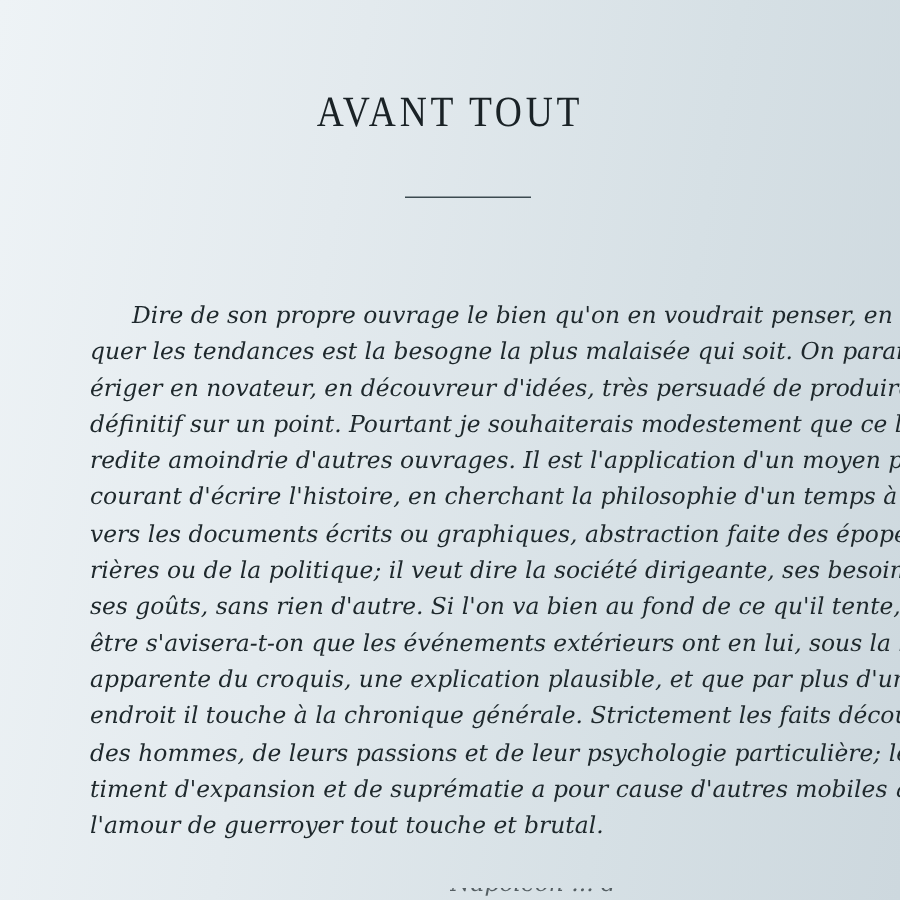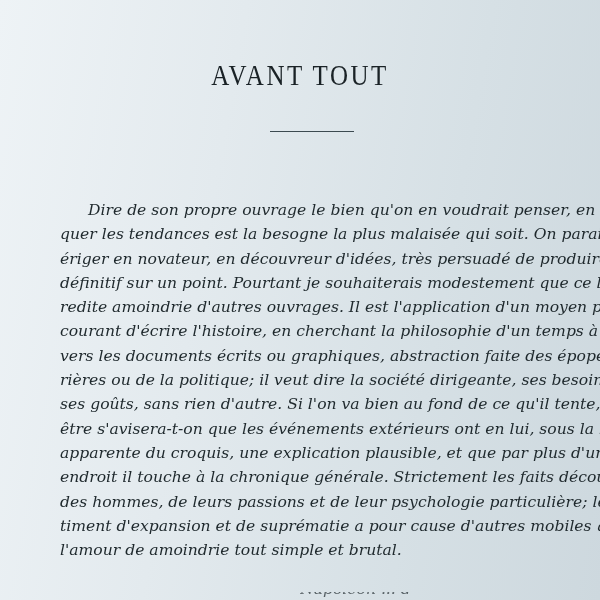--- a/index.html
+++ b/index.html
@@ -97,19 +97,19 @@
     <span class="line">redite amoindrie d'autres ouvrages. Il est l'application d'un moyen peu</span>
     <span class="line">courant d'écrire l'histoire, en cherchant la philosophie d'un temps à tra-</span>
     <span class="line">vers les documents écrits ou graphiques, abstraction faite des épopées guer-</span>
     <span class="line">rières ou de la politique; il veut dire la société dirigeante, ses besoins ou</span>
     <span class="line">ses goûts, sans rien d'autre. Si l'on va bien au fond de ce qu'il tente, peut-</span>
     <span class="line">être s'avisera-t-on que les événements extérieurs ont en lui, sous la légèreté</span>
     <span class="line">apparente du croquis, une explication plausible, et que par plus d'un</span>
     <span class="line">endroit il touche à la chronique générale. Strictement les faits découlent</span>
     <span class="line">des hommes, de leurs passions et de leur psychologie particulière; le sen-</span>
     <span class="line">timent d'expansion et de suprématie a pour cause d'autres mobiles que</span>
-    <span class="line last">l'amour de amoindrie tout simple et brutal.</span>
+    <span class="line last">l'amour de guerroyer tout touche et brutal.</span>
   </div>
 
   <div class="cut-line">
     <span>Napoleon ... d'</span>
   </div>
 </div>
 
 </body></html>

